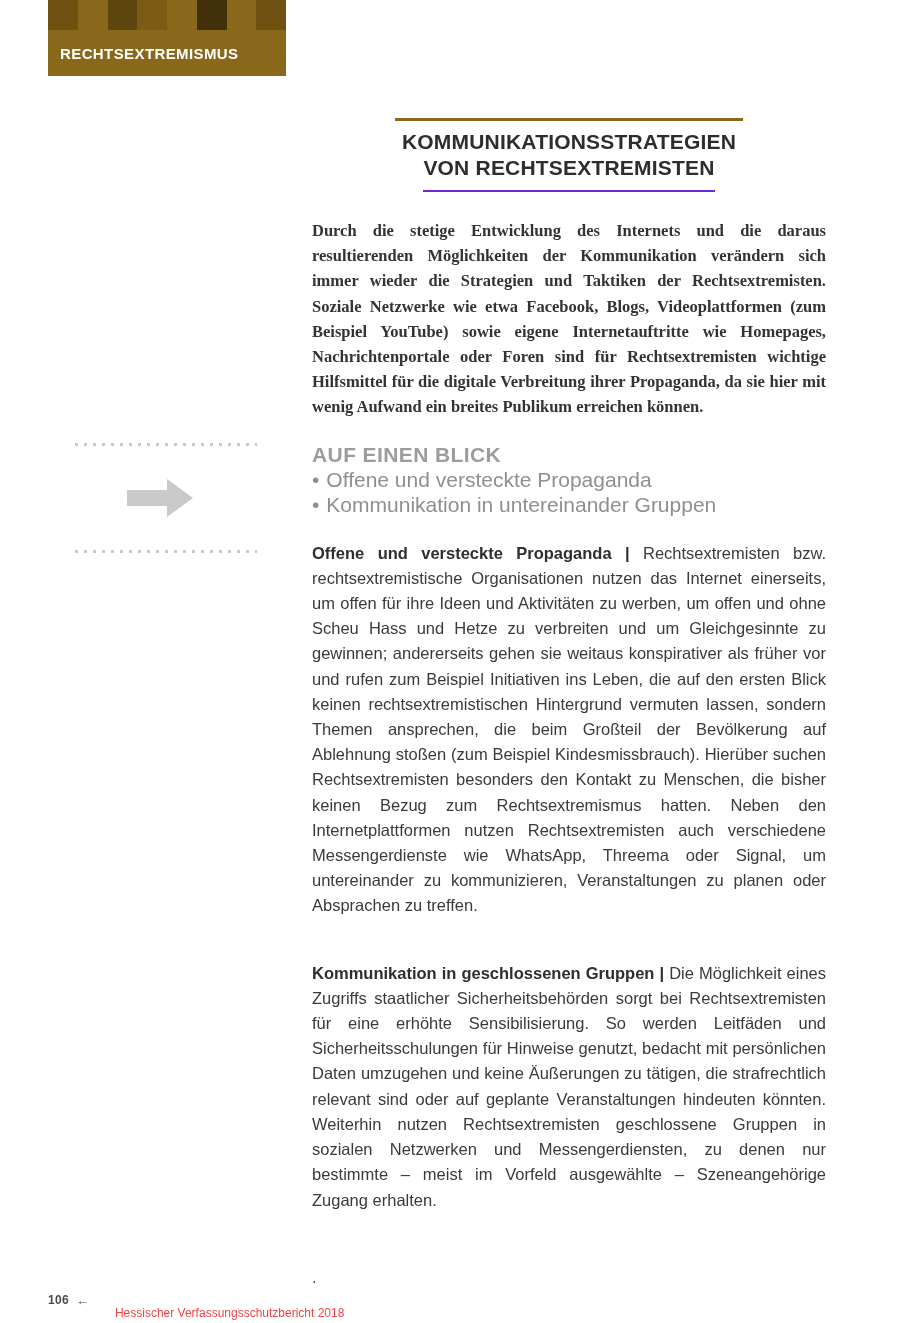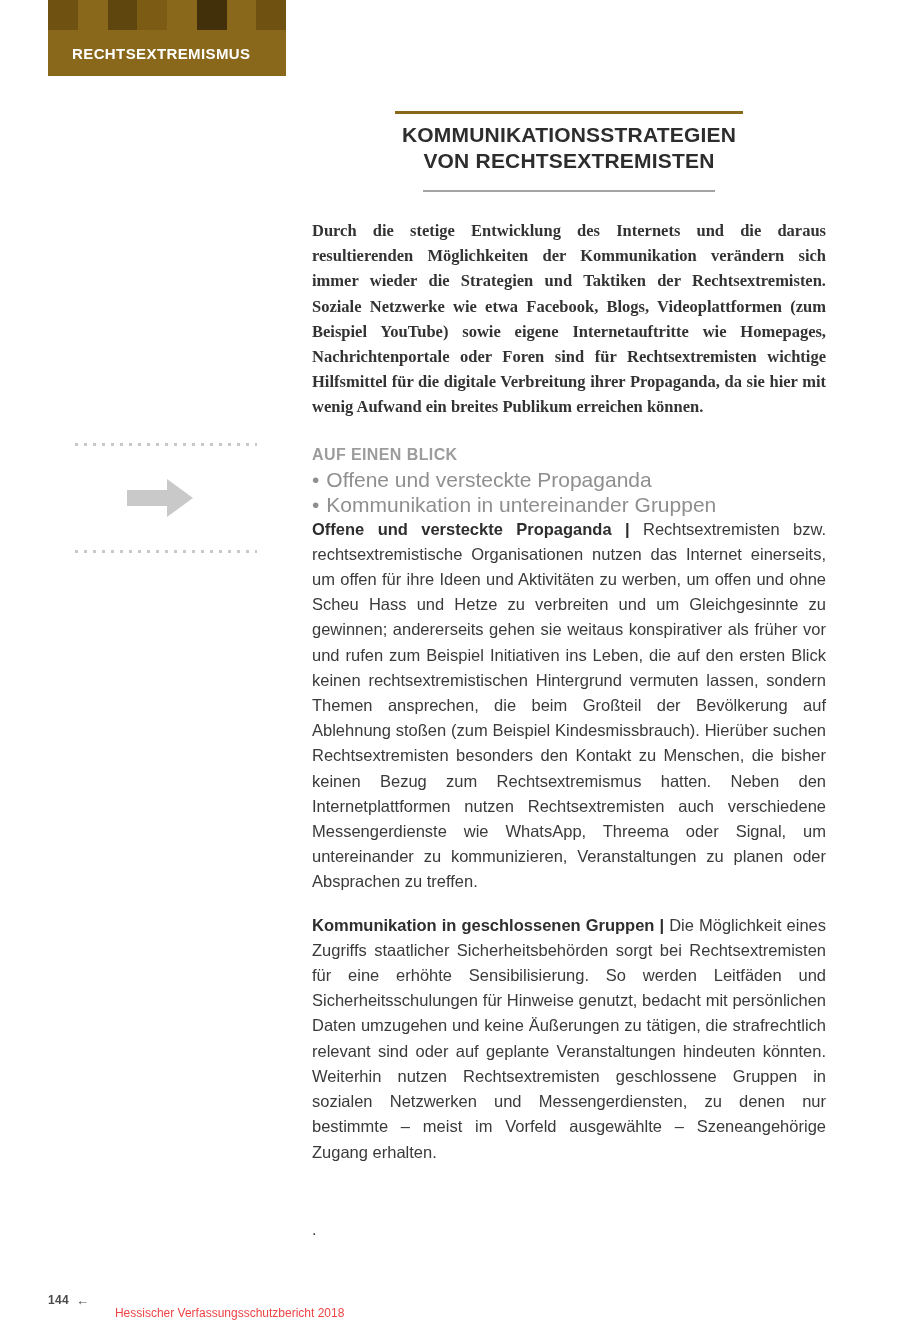--- a/index.html
+++ b/index.html
@@ -20,58 +20,58 @@
   .banner-mosaic span:nth-child(1){background:#6f5212;}
   .banner-mosaic span:nth-child(2){background:#8a681b;}
   .banner-mosaic span:nth-child(3){background:#5f460e;}
   .banner-mosaic span:nth-child(4){background:#7c5c15;}
   .banner-mosaic span:nth-child(5){background:#8a681b;}
   .banner-mosaic span:nth-child(6){background:#42300a;}
   .banner-mosaic span:nth-child(7){background:#8a681b;}
   .banner-mosaic span:nth-child(8){background:#6f5212;}
   .banner-label {
     color:#ffffff; font-weight:bold; font-size:15px; letter-spacing:0.4px;
-    padding:15px 0 0 24px; white-space:nowrap;
+    padding:15px 0 0 12px; white-space:nowrap;
   }
 
   
   .main-col { position:absolute; left:312px; top:106px; width:514px; }
 
   .title-block {
-    width:348px; margin:5px auto;
+    width:348px; margin:12px auto;
     border-top:3px solid #8a681b;
     padding-top:8px; text-align:center;
   }
   .title-line {
     font-size:21px; font-weight:bold; color:#2d2d2d;
     line-height:26px; letter-spacing:0.2px;
   }
   .title-underline {
-    display:inline-block; border-bottom:2px solid #a3a3a3; padding-bottom:16px;
+    display:inline-block; border-bottom:2px solid #6d28d9; padding-bottom:9px;
   }
 
   .intro {
     margin-top:26px; font-weight:bold; font-size:16.5px;
     line-height:25.2px; color:#333333; text-align:justify;font-family:Liberation Serif, serif;
   }
 
   .glance { margin-top:22px; }
   .glance-heading {
-    color:#9c9c9c; font-weight:bold; font-size:16px; letter-spacing:0.4px;
+    color:#9c9c9c; font-weight:bold; font-size:21px; letter-spacing:0.4px;
     line-height:25px;
   }
   .glance-list { list-style:none; }
   .glance-item { color:#8f8f8f; font-size:21px; line-height:25px; }
   .glance-item .bullet { margin-right:7px; }
 
   .para {
-    font-size:16.5px; line-height:25.2px;
+    margin-top:24px; font-size:16.5px; line-height:25.2px;
     color:#3a3a3a; text-align:justify;
   }
-  .para.second { margin-top:18px; }
+  .para.second { margin-top:42px; }
   .para b { color:#2e2e2e; }
 
   .stray-dot { margin-top:56px; font-size:16px; color:#3a3a3a; }
 
   
   .deco-dotted {
     position:absolute; left:75px; width:182px; height:3px;
     background-image:repeating-linear-gradient(to right,#c9c9c9 0 3px,transparent 3px 9px);
   }
   .deco-dotted.one { top:443px; }
@@ -136,18 +136,18 @@
 
     <p class="para"><b>Offene und versteckte Propaganda |</b><span> Rechtsextremisten bzw. rechtsextremistische Organisationen nutzen das Internet einerseits, um offen für ihre Ideen und Aktivitäten zu werben, um offen und ohne Scheu Hass und Hetze zu verbreiten und um Gleichgesinnte zu gewinnen; andererseits gehen sie weitaus konspirativer als früher vor und rufen zum Beispiel Initiativen ins Leben, die auf den ersten Blick keinen rechtsextremistischen Hintergrund vermuten lassen, sondern Themen ansprechen, die beim Großteil der Bevölkerung auf Ablehnung stoßen (zum Beispiel Kindesmissbrauch). Hierüber suchen Rechtsextremisten besonders den Kontakt zu Menschen, die bisher keinen Bezug zum Rechtsextremismus hatten. Neben den Internetplattformen nutzen Rechtsextremisten auch verschiedene Messengerdienste wie WhatsApp, Threema oder Signal, um untereinander zu kommunizieren, Veranstaltungen zu planen oder Absprachen zu treffen.</span></p>
 
     <p class="para second"><b>Kommunikation in geschlossenen Gruppen |</b><span> Die Möglichkeit eines Zugriffs staatlicher Sicherheitsbehörden sorgt bei Rechtsextremisten für eine erhöhte Sensibilisierung. So werden Leitfäden und Sicherheitsschulungen für Hinweise genutzt, bedacht mit persönlichen Daten umzugehen und keine Äußerungen zu tätigen, die strafrechtlich relevant sind oder auf geplante Veranstaltungen hindeuten könnten. Weiterhin nutzen Rechtsextremisten geschlossene Gruppen in sozialen Netzwerken und Messengerdiensten, zu denen nur bestimmte – meist im Vorfeld ausgewählte – Szeneangehörige Zugang erhalten.</span></p>
 
     <div class="stray-dot">.</div>
 
   </div>
 
   <div class="footer">
-    <span class="pageno">144</span>
+    <span class="pageno">106</span>
     <span class="back-arrow">←</span>
     <span class="doc">Hessischer Verfassungsschutzbericht 2018</span>
   </div>
 
 </div>
 
 </body></html>

